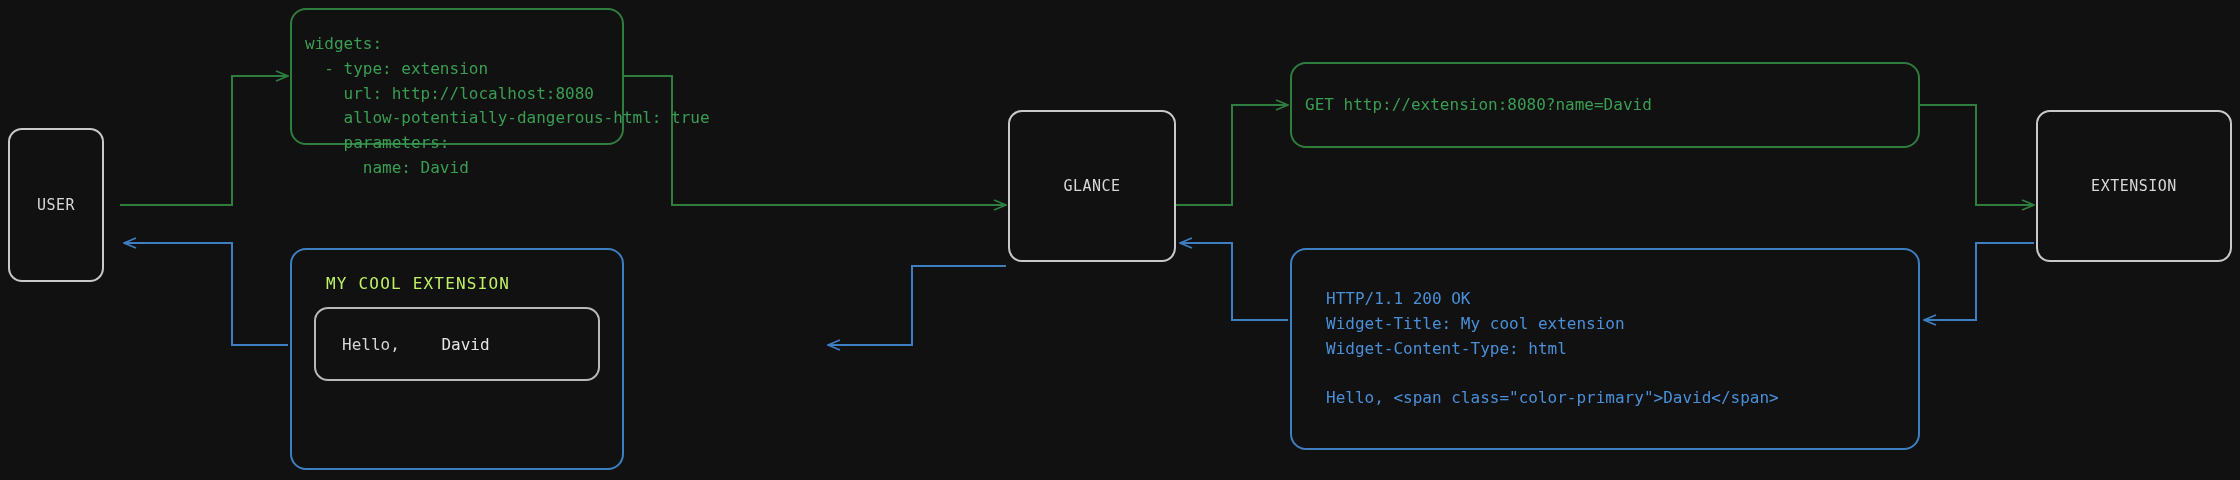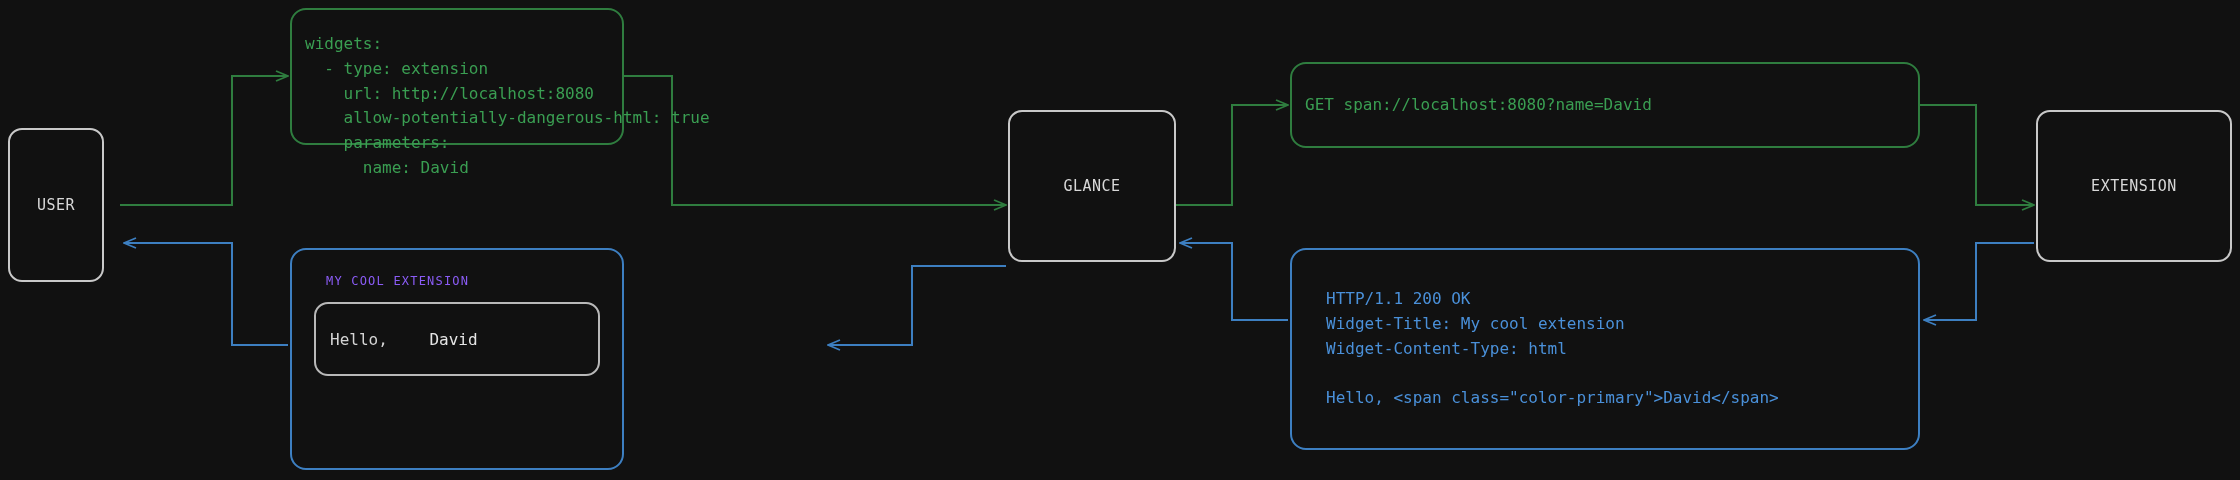--- a/index.html
+++ b/index.html
@@ -52,30 +52,30 @@
   .code {
     margin: 0;
     font-family: "DejaVu Sans Mono", monospace;
     font-size: 16px;
     line-height: 1.55;
     white-space: pre;
   }
   .code.green { color: #3a9e52; }
   .code.blue  { color: #4a90d9; }
   .widget-title {
-    color: #8b5cf6;
+    color: #bef264;
     font-family: "DejaVu Sans Mono", monospace;
-    font-size: 12px;
+    font-size: 16px;
     letter-spacing: 1.2px;
     margin: 6px 0 14px 12px;
   }
   .widget-inner {
     border: 2px solid #b9b9b9;
     border-radius: 14px;
-    padding: 24px 14px;
+    padding: 24px 26px;
     min-height: 74px;
     display: flex;
     align-items: center;
     box-sizing: border-box;
   }
   .widget-text {
     font-family: "DejaVu Sans Mono", monospace;
     font-size: 16px;
     color: #d5d5d5;
     white-space: pre;
@@ -137,21 +137,21 @@
 
   <div class="msgbox blue" style="left:290px; top:248px; width:334px; height:222px; padding:18px 22px;">
     <div class="widget-title">MY COOL EXTENSION</div>
     <div class="widget-inner">
       <span class="widget-text">Hello, </span>
       <span class="widget-text accent">David</span>
     </div>
   </div>
 
   <div class="msgbox green" style="left:1290px; top:62px; width:630px; height:86px; display:flex; align-items:center;">
-    <pre class="code green">GET span://localhost:8080?name=David</pre>
+    <pre class="code green">GET http://extension:8080?name=David</pre>
   </div>
 
   <div class="msgbox blue" style="left:1290px; top:248px; width:630px; height:202px; display:flex; align-items:center;">
     <pre class="code blue">HTTP/1.1 200 OK
 Widget-Title: My cool extension
 Widget-Content-Type: html
 
 Hello, &lt;span class="color-primary"&gt;David&lt;/span&gt;</pre>
   </div>
 

